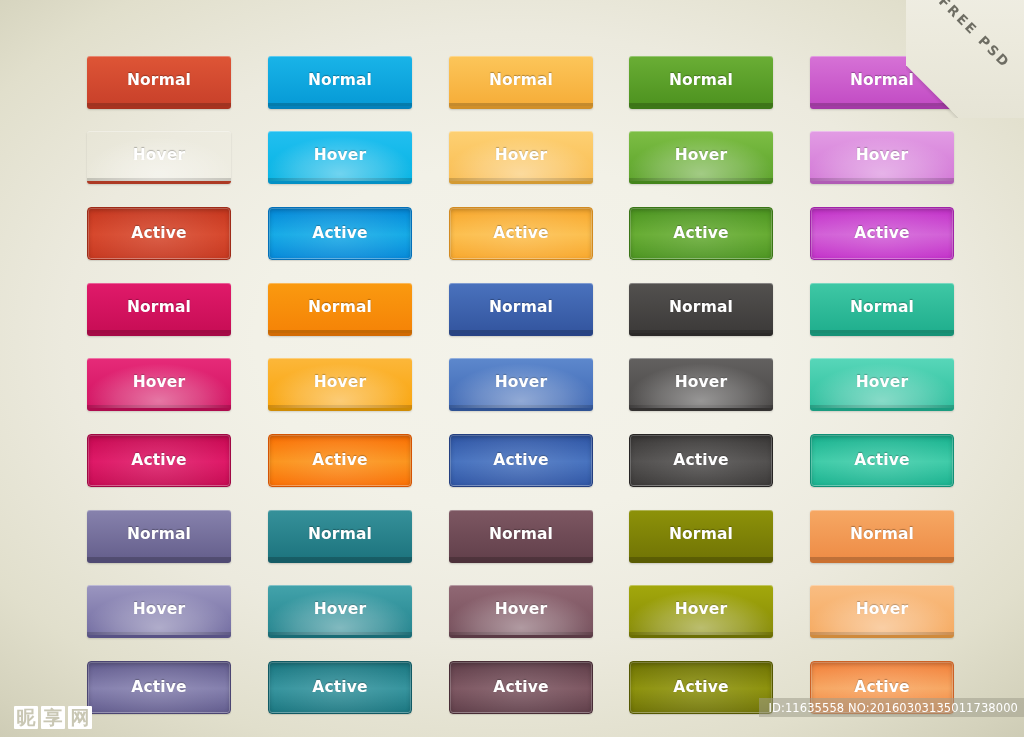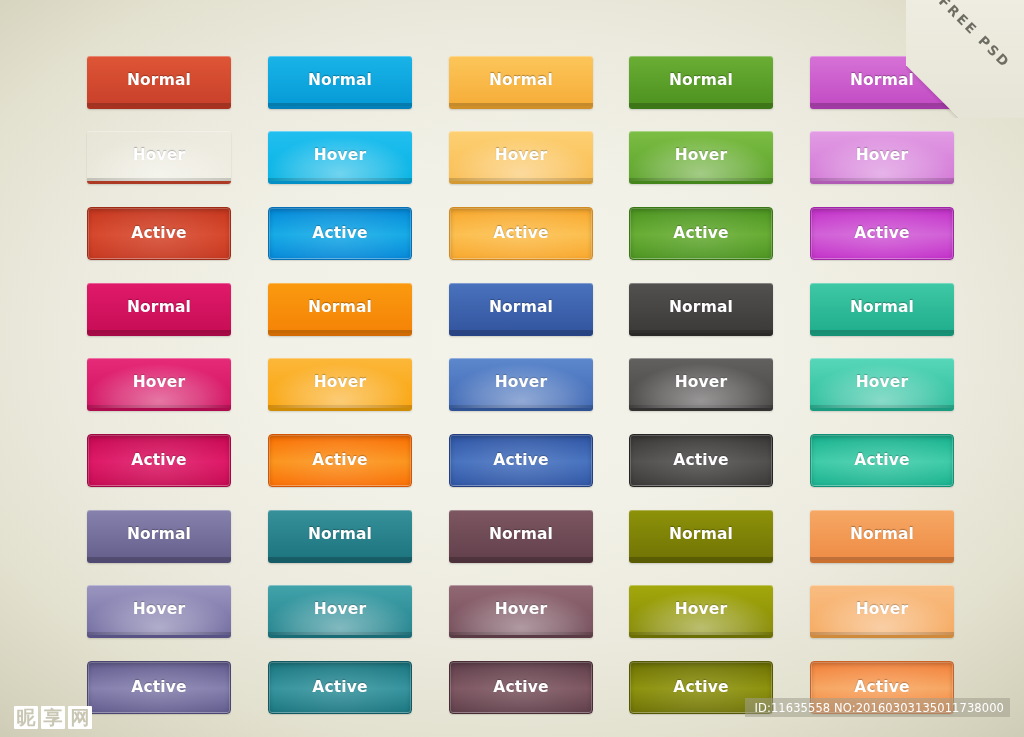--- a/index.html
+++ b/index.html
@@ -161,21 +161,21 @@
     font-size: 19px;
     font-weight: bold;
     color: #ffffff;
     text-shadow: 0 1px 1px rgba(120,118,100,0.45);
     letter-spacing: 0.4px;
   }
 
   
   #id-strip {
     position: absolute;
-    right: 14px; bottom: 20px;
+    right: 0; bottom: 20px;
     height: 19px;
     display: flex;
     align-items: center;
     padding: 0 6px 0 10px;
     background: rgba(160,158,140,0.55);
     color: #ffffff;
     font-size: 11.5px;
     font-family: "DejaVu Sans", "Liberation Sans", sans-serif;
     letter-spacing: 0.1px;
     white-space: nowrap;

